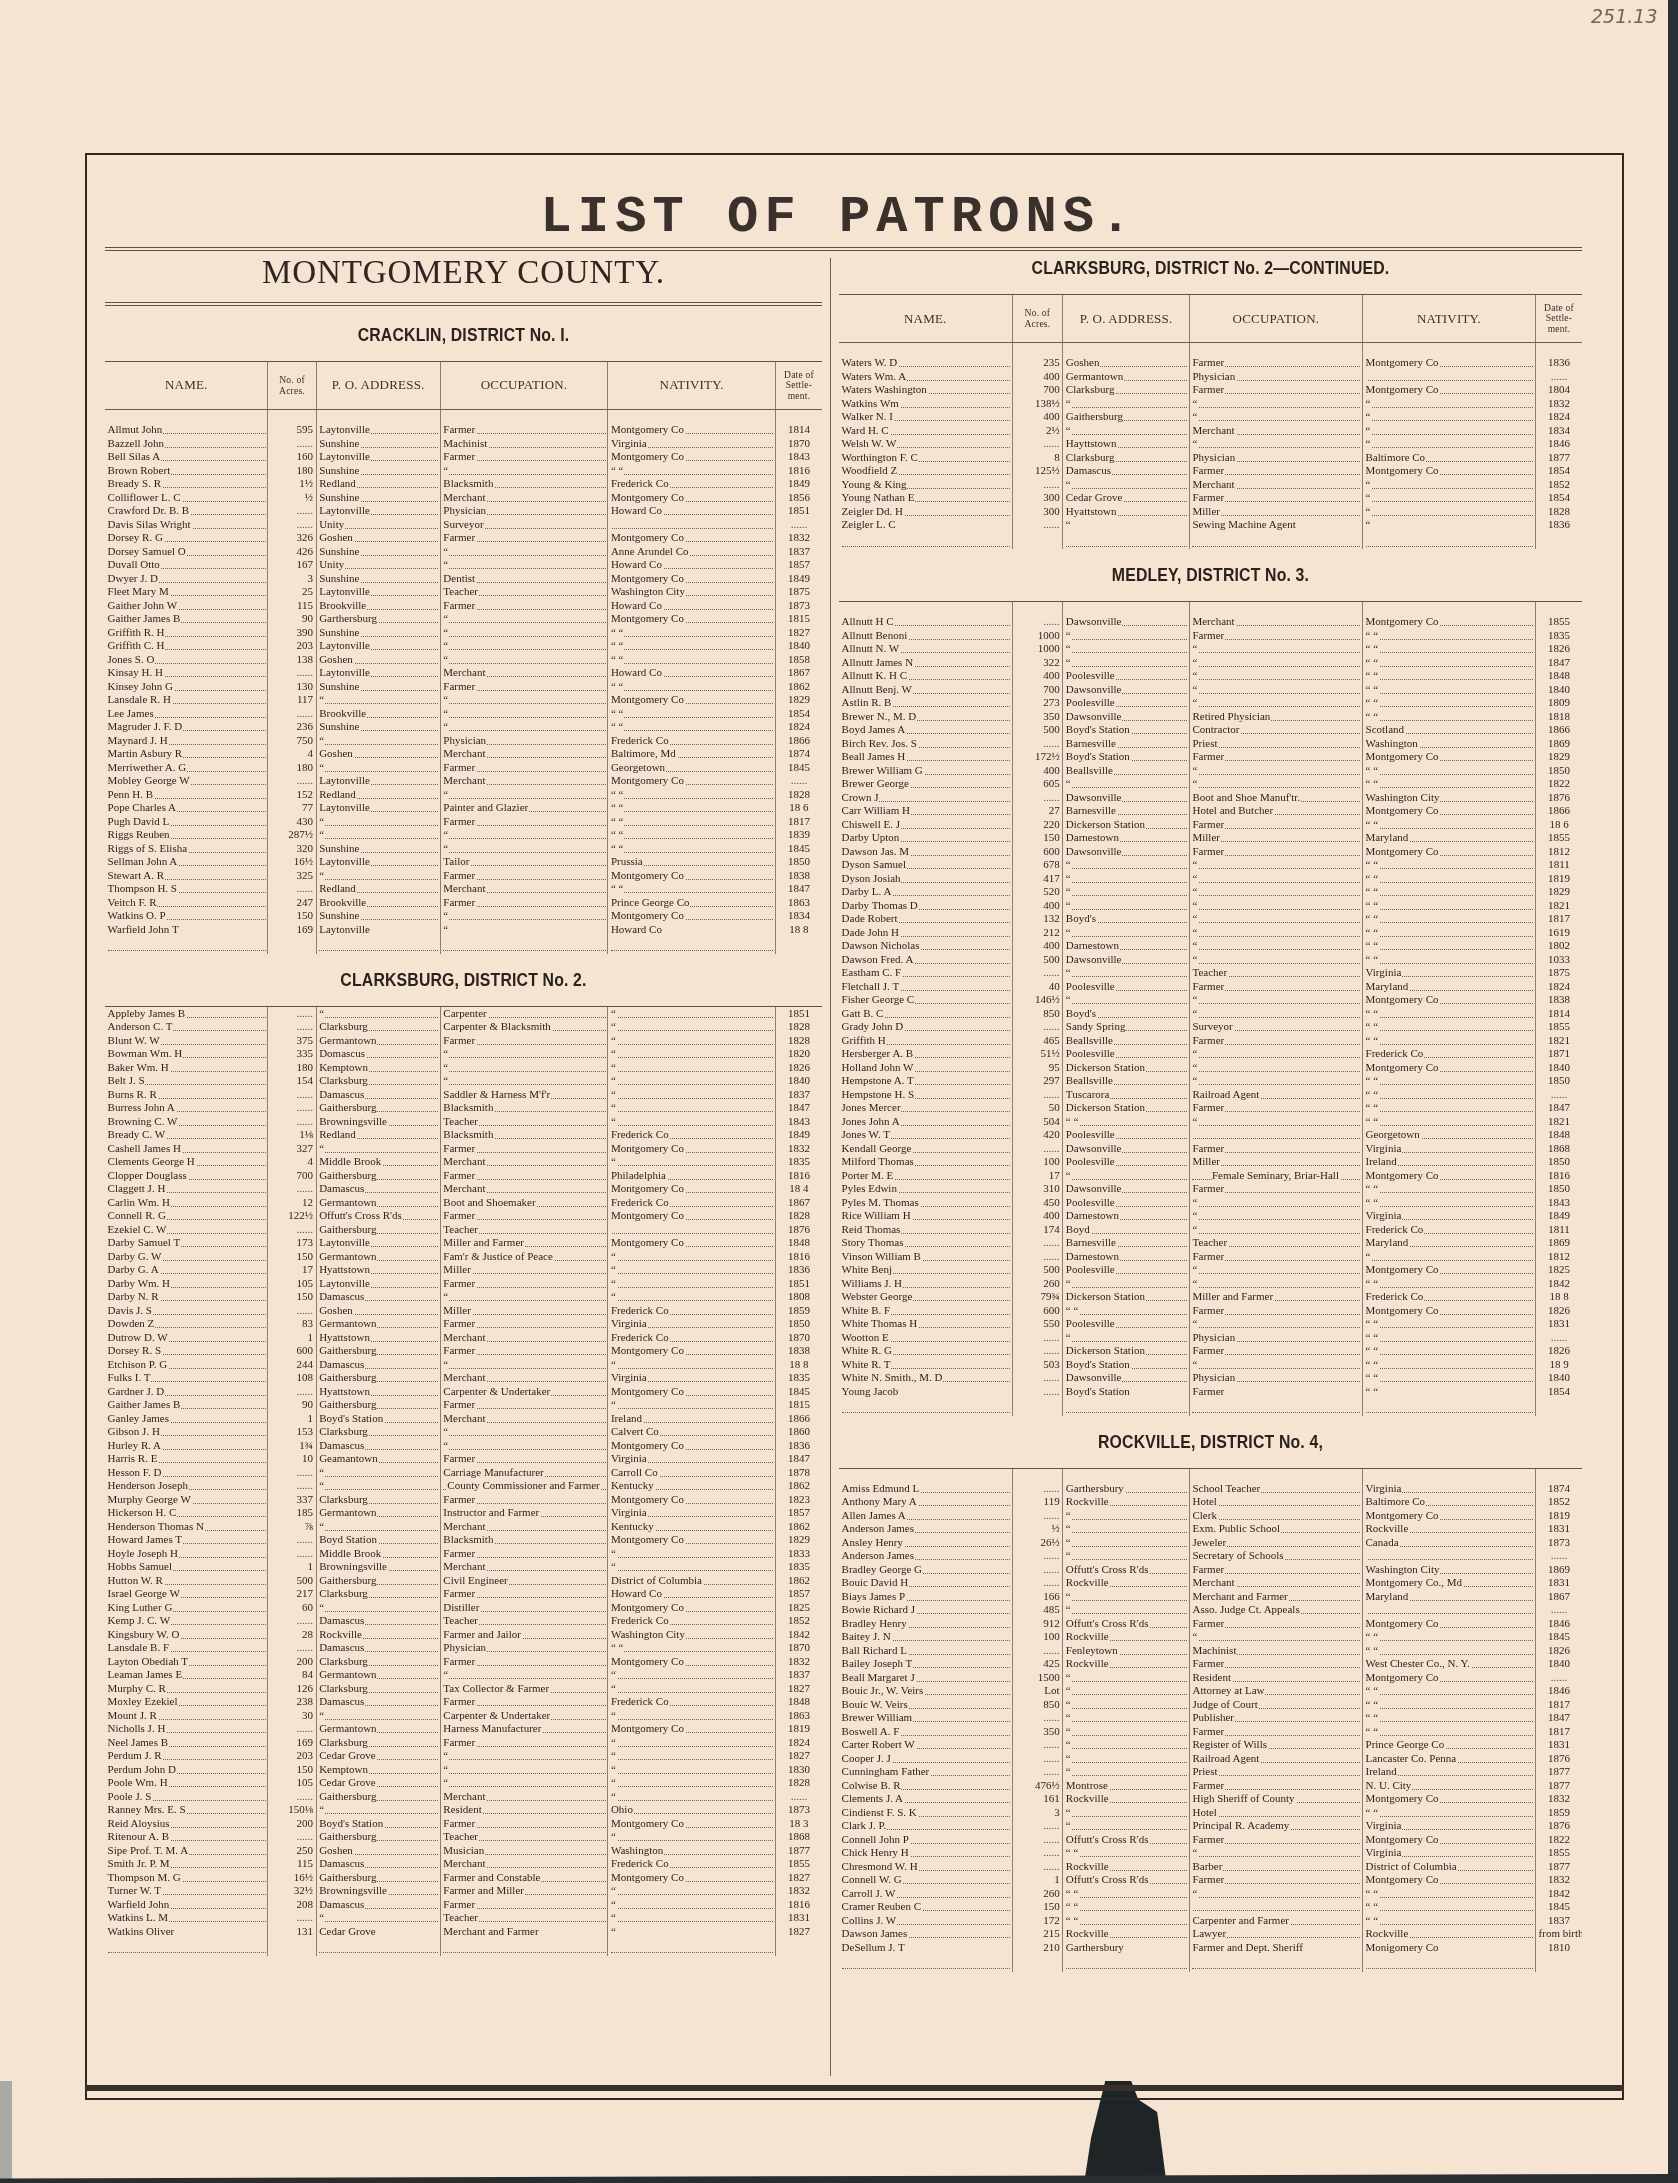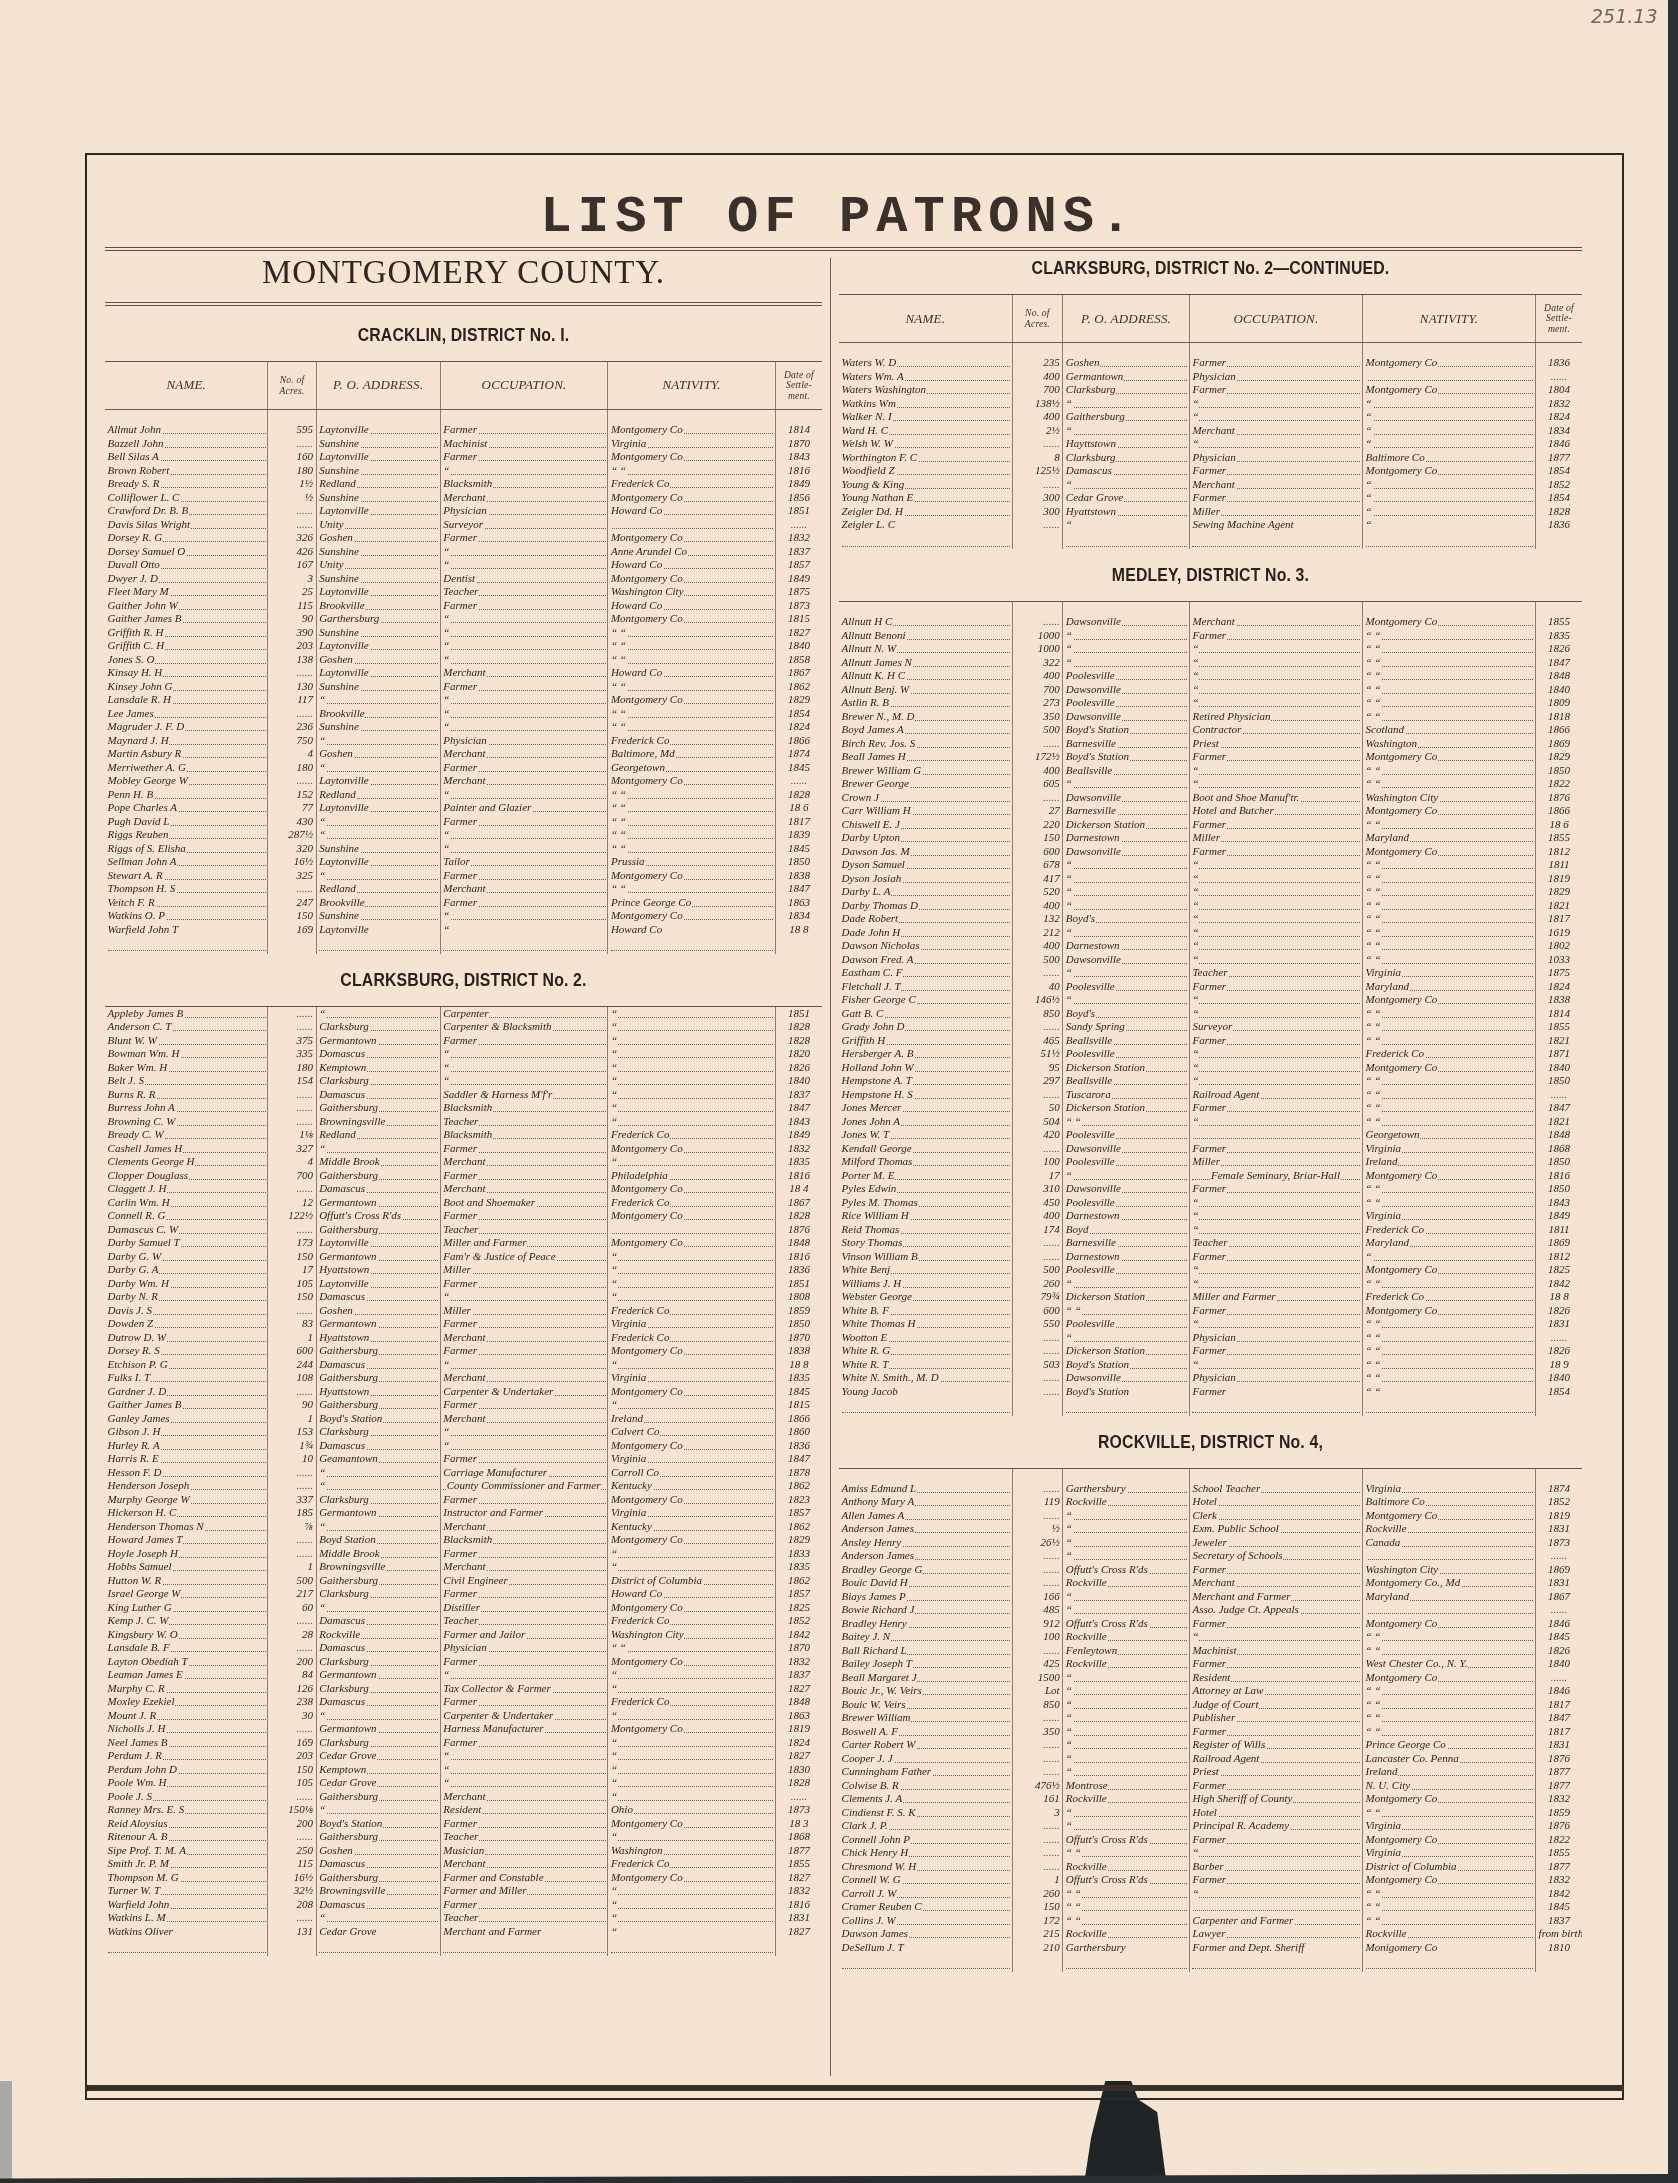--- a/index.html
+++ b/index.html
@@ -44,21 +44,21 @@
     text-align: center; font-family: "Liberation Serif", serif; font-size: 33px; letter-spacing: 0.9px;
     color: #2e2622; padding: 12.2px 0 7.9px 0;
   }
   .double-rule { border-top: 1.3px solid #5d524a; border-bottom: 1.3px solid #5d524a; height: 2.6px; margin: 2.6px 0; }
   .district-title {
     text-align: center; font-family: "Liberation Sans", "DejaVu Sans", sans-serif; font-weight: bold;
     font-size: 18.4px; letter-spacing: 0.2px; padding: 15px 0 15px 0; color: #2a221e;
     transform: scaleX(0.86);
   }
   .rule { border-top: 1.3px solid #5d524a; }
-  table.patrons { width: 100%; border-collapse: collapse; table-layout: fixed; font-style: italic; }
+  table.patrons { width: 100%; border-collapse: collapse; table-layout: fixed; }
   table.patrons th {
     font-family: "Liberation Serif", serif; font-weight: normal; font-size: 13px; color: #3a302a;
     padding: 7.9px 1.7px; vertical-align: middle; border-bottom: 1.3px solid #6a5e55; line-height: 1.1;
     letter-spacing: 0.2px;
   }
   table.patrons th.small { font-size: 9.6px; }
   table.patrons td {
     font-family: "Liberation Serif", serif; font-size: 11px; line-height: 13.5px; padding: 0 2.6px;
     white-space: nowrap; overflow: hidden; color: #2a2420; vertical-align: bottom;
   }
@@ -566,21 +566,21 @@
             </tr>
             <tr>
               <td class="name"><span class="leader"></span><span class="cell-text">Connell R. G</span></td>
               <td class="acres">122½</td>
               <td class="addr"><span class="leader"></span><span class="cell-text">Offutt's Cross R'ds</span></td>
               <td class="occ"><span class="leader"></span><span class="cell-text">Farmer</span></td>
               <td class="nat"><span class="leader"></span><span class="cell-text">Montgomery Co</span></td>
               <td class="date">1828</td>
             </tr>
             <tr>
-              <td class="name"><span class="leader"></span><span class="cell-text">Damascus C. W</span></td>
+              <td class="name"><span class="leader"></span><span class="cell-text">Ezekiel C. W</span></td>
               <td class="acres" style="color: rgb(90, 79, 72);">......</td>
               <td class="addr"><span class="leader"></span><span class="cell-text">Gaithersburg</span></td>
               <td class="occ"><span class="leader"></span><span class="cell-text">Teacher</span></td>
               <td class="nat"><span class="leader"></span><span class="cell-text"></span></td>
               <td class="date">1876</td>
             </tr>
             <tr>
               <td class="name"><span class="leader"></span><span class="cell-text">Darby Samuel T</span></td>
               <td class="acres">173</td>
               <td class="addr"><span class="leader"></span><span class="cell-text">Laytonville</span></td>

